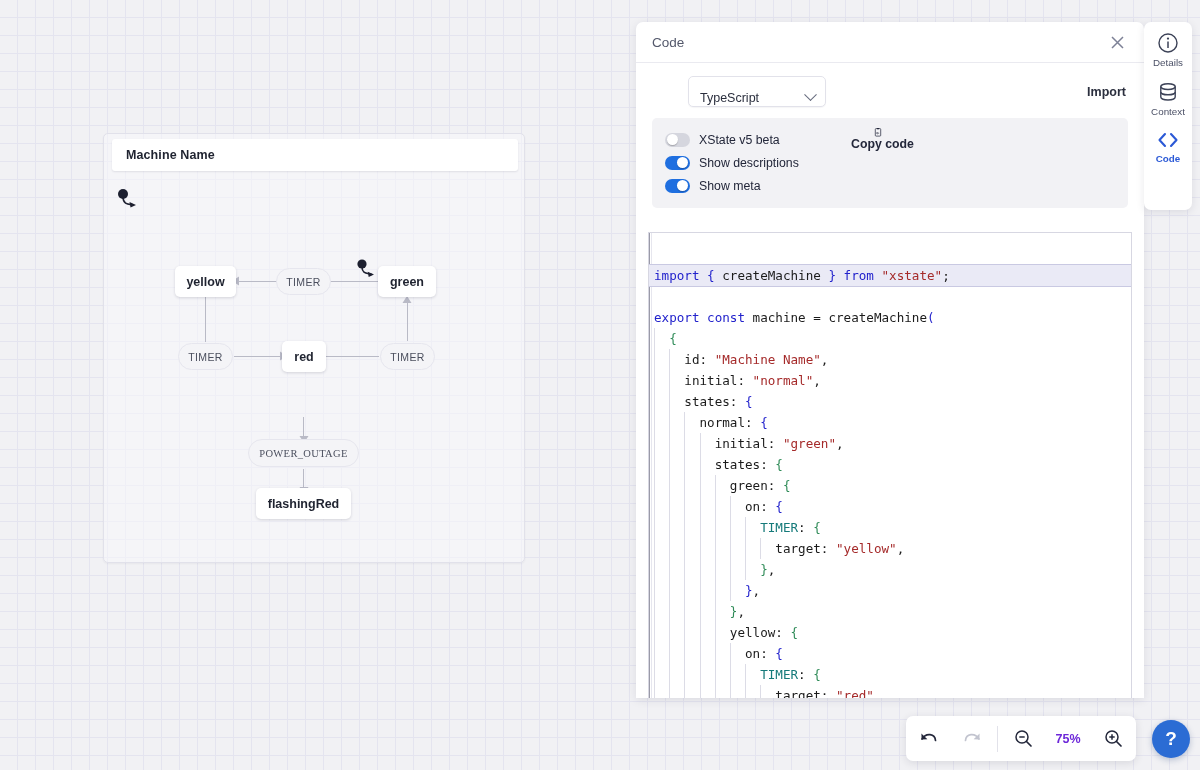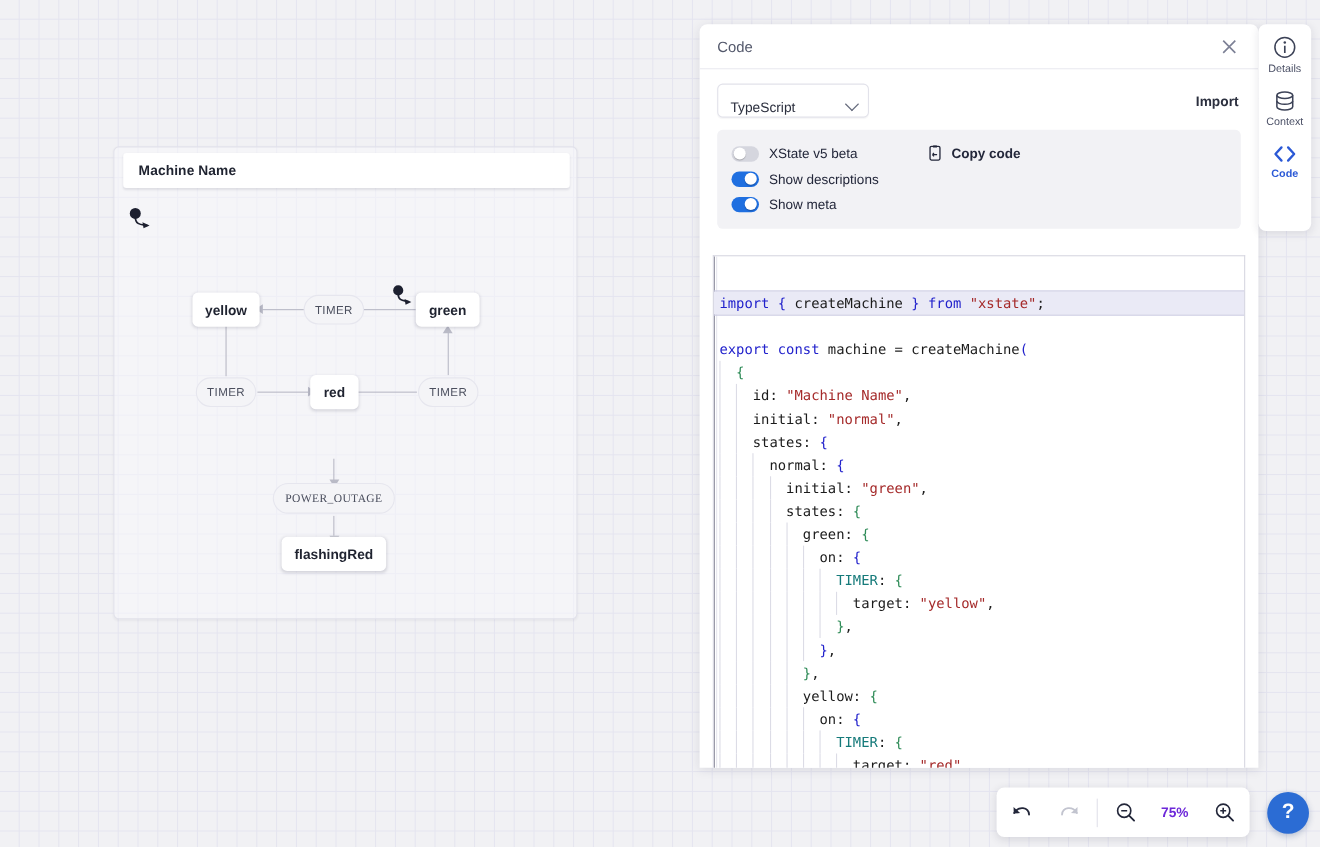--- a/index.html
+++ b/index.html
@@ -108,20 +108,21 @@
     display: flex; align-items: center; justify-content: space-between;
     padding: 13px 16px 0 16px;
   }
   .lang-select {
     width: 138px; height: 31px;
     border: 1px solid #e2e2ea; border-radius: 5px;
     background: #fff; display: flex; align-items: center;
     justify-content: space-between; padding: 12px 10px 0 11px;
     font-size: 12.5px; color: #2b2f3e; cursor: pointer;
     box-shadow: 0 1px 1px rgba(30,30,60,0.04);
+    margin-left: 36px;
   }
   .chev { width: 9px; height: 9px; border-right: 1.6px solid #666b7d;
           border-bottom: 1.6px solid #666b7d; transform: rotate(45deg) translate(-2px,-2px); }
   .import-btn { font-size: 12.5px; font-weight: bold; color: #2b2f3e; cursor: pointer; padding: 4px 2px; }
 
   .opts {
     margin: 11px 16px 0 16px;
     background: #f2f2f5; border-radius: 5px;
     padding: 10px 13px 11px 13px;
     display: flex;
@@ -130,21 +131,21 @@
   .opt-row { display: flex; align-items: center; height: 23px; }
   .tgl { width: 25px; height: 14px; border-radius: 7px; position: relative;
          margin-right: 9px; flex: none; cursor: pointer; }
   .tgl.off { background: #d5d6de; }
   .tgl.on  { background: #1f6fe0; }
   .knob { position: absolute; top: 1.5px; width: 11px; height: 11px;
           border-radius: 50%; background: #fff; box-shadow: 0 1px 1px rgba(0,0,0,.22); }
   .tgl.off .knob { left: 1.5px; }
   .tgl.on  .knob { left: 12px; }
   .opt-label { font-size: 12.3px; color: #23273a; }
-  .copy-row { display: flex; align-items: center; height: 23px; cursor: pointer; }
+  .copy-row { display: flex; align-items: center; height: 23px; cursor: pointer; flex-direction: column; }
   .copy-label { font-size: 12.3px; font-weight: bold; color: #23273a; margin-left: 8px; }
 
   .editor {
     position: absolute; left: 12px; top: 210px;
     width: 484px; height: 486px;
     background: #fff;
     border: 1px solid #d7d7e2;
     border-bottom: none;
     overflow: hidden;
   }

